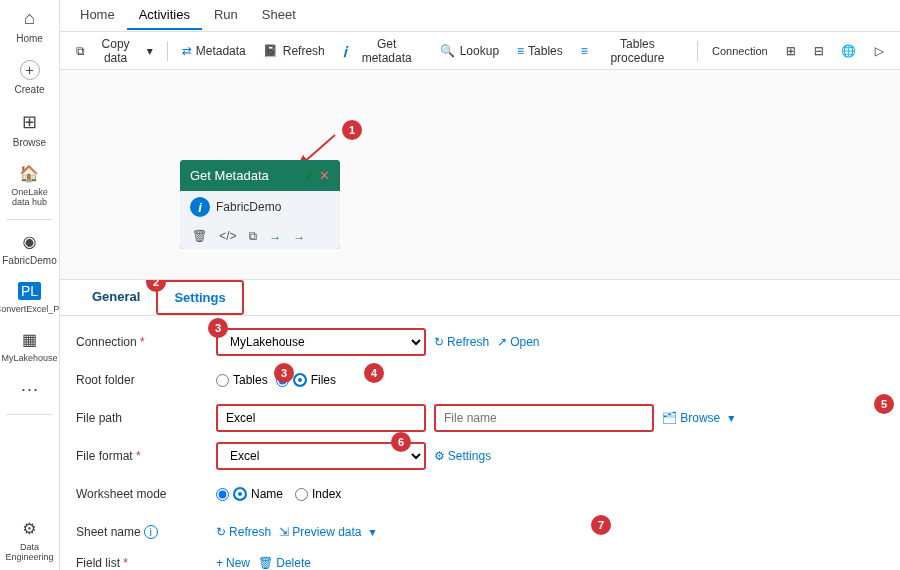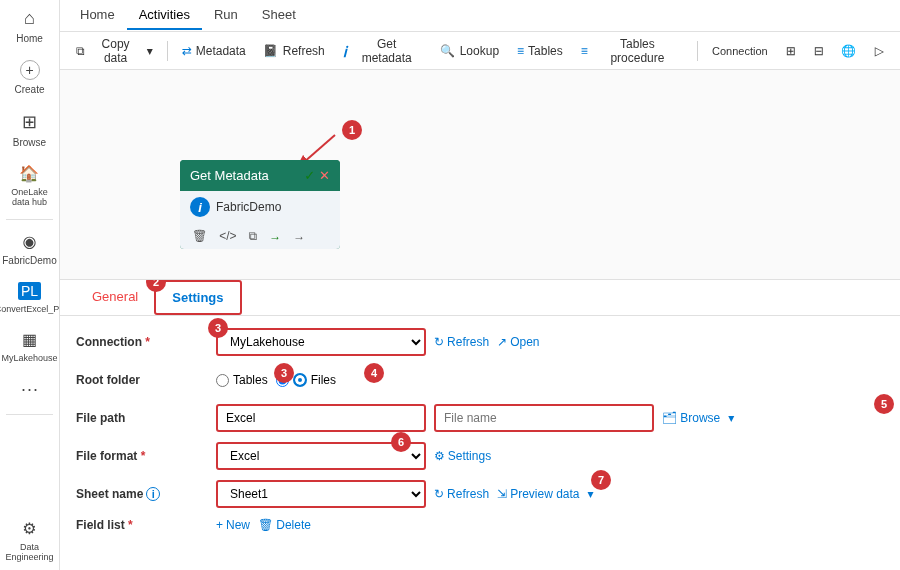--- a/index.html
+++ b/index.html
@@ -37,27 +37,27 @@
     .node-status-icons { display: flex; gap: 4px; }
     .status-check { color: #107c10; }
     .status-x { color: #d13438; }
 
     
     .badge { display: inline-flex; align-items: center; justify-content: center; width: 20px; height: 20px; background: #d13438; color: white; border-radius: 50%; font-size: 11px; font-weight: bold; position: absolute; z-index: 10; }
 
     
     .bottom-panel { flex: 1; background: #fff; overflow-y: auto; }
     .panel-tabs { display: flex; border-bottom: 1px solid #e0e0e0; padding: 0 16px; background: #fff; }
-    .panel-tab { padding: 8px 16px; font-size: 13px; cursor: pointer; color: #ef4444; border-bottom: 2px solid transparent; }
+    .panel-tab { padding: 8px 16px; font-size: 13px; cursor: pointer; color: #0c4a6e; border-bottom: 2px solid transparent; font-weight: bold; }
     .panel-tab.active { color: #0078d4; border-bottom: 2px solid #0078d4; font-weight: 600; }
 
     
     .settings-form { padding: 12px 16px; }
     .form-row { display: flex; align-items: center; margin-bottom: 10px; min-height: 28px; }
-    .form-label { width: 140px; font-size: 12px; color: #333; flex-shrink: 0; font-weight: bold; }
+    .form-label { width: 140px; font-size: 12px; color: #333; flex-shrink: 0; }
     .form-label .required { color: #d13438; }
     .form-controls { display: flex; align-items: center; gap: 8px; flex: 1; flex-wrap: wrap; }
 
     
     .form-select { border: 1px solid #8a8886; border-radius: 3px; padding: 4px 8px; font-size: 12px; height: 28px; background: #fff; min-width: 150px; }
     .form-input { border: 1px solid #8a8886; border-radius: 3px; padding: 4px 8px; font-size: 12px; height: 28px; background: #fff; }
     .form-input.path { width: 210px; }
     .form-input.filename { width: 220px; }
 
     .link-btn { background: none; border: none; cursor: pointer; color: #0078d4; font-size: 12px; display: flex; align-items: center; gap: 3px; }
@@ -284,31 +284,42 @@
           <select class="form-select outlined" style="width:210px;">
             <option>Excel</option>
           </select>
           <button class="link-btn">
             <span>⚙</span>
             <span>Settings</span>
           </button>
         </div>
       </div>
 
+      <div class="form-row">
+        <div class="form-label">Worksheet mode</div>
+        <div class="form-controls radio-group">
+          <label class="radio-label">
+            <input type="radio" name="ws-mode" checked="" style="">
+            <span style="width:14px;height:14px;border-radius:50%;border:2px solid #0078d4;background:#0078d4;display:inline-block;box-shadow:inset 0 0 0 3px white;"></span>
+            <span>Name</span>
+          </label>
+          <label class="radio-label">
+            <input type="radio" name="ws-mode" style="">
+            <span>Index</span>
+          </label>
+        </div>
+      </div>
 
       <div class="form-row">
         <div class="form-label" style="display:flex;align-items:center;gap:3px;">
           <span>Sheet name</span>
           <span class="info-icon" style="font-size:11px; border:1px solid #0078d4; border-radius:50%; width:14px; height:14px; display:inline-flex; align-items:center; justify-content:center; color:#0078d4;">i</span>
         </div>
         <div class="form-controls" style="position:relative;">
           <div class="badge" style="position:absolute;left:375px;top:-10px;">7</div>
-          <select class="form-select outlined" style="width:210px;">
-            <option>Sheet1</option>
-          </select>
           <button class="link-btn">
             <span>↻</span>
             <span>Refresh</span>
           </button>
           <button class="link-btn">
             <span>⇲</span>
             <span>Preview data</span>
           </button>
           <button class="link-btn">▾</button>
         </div>

